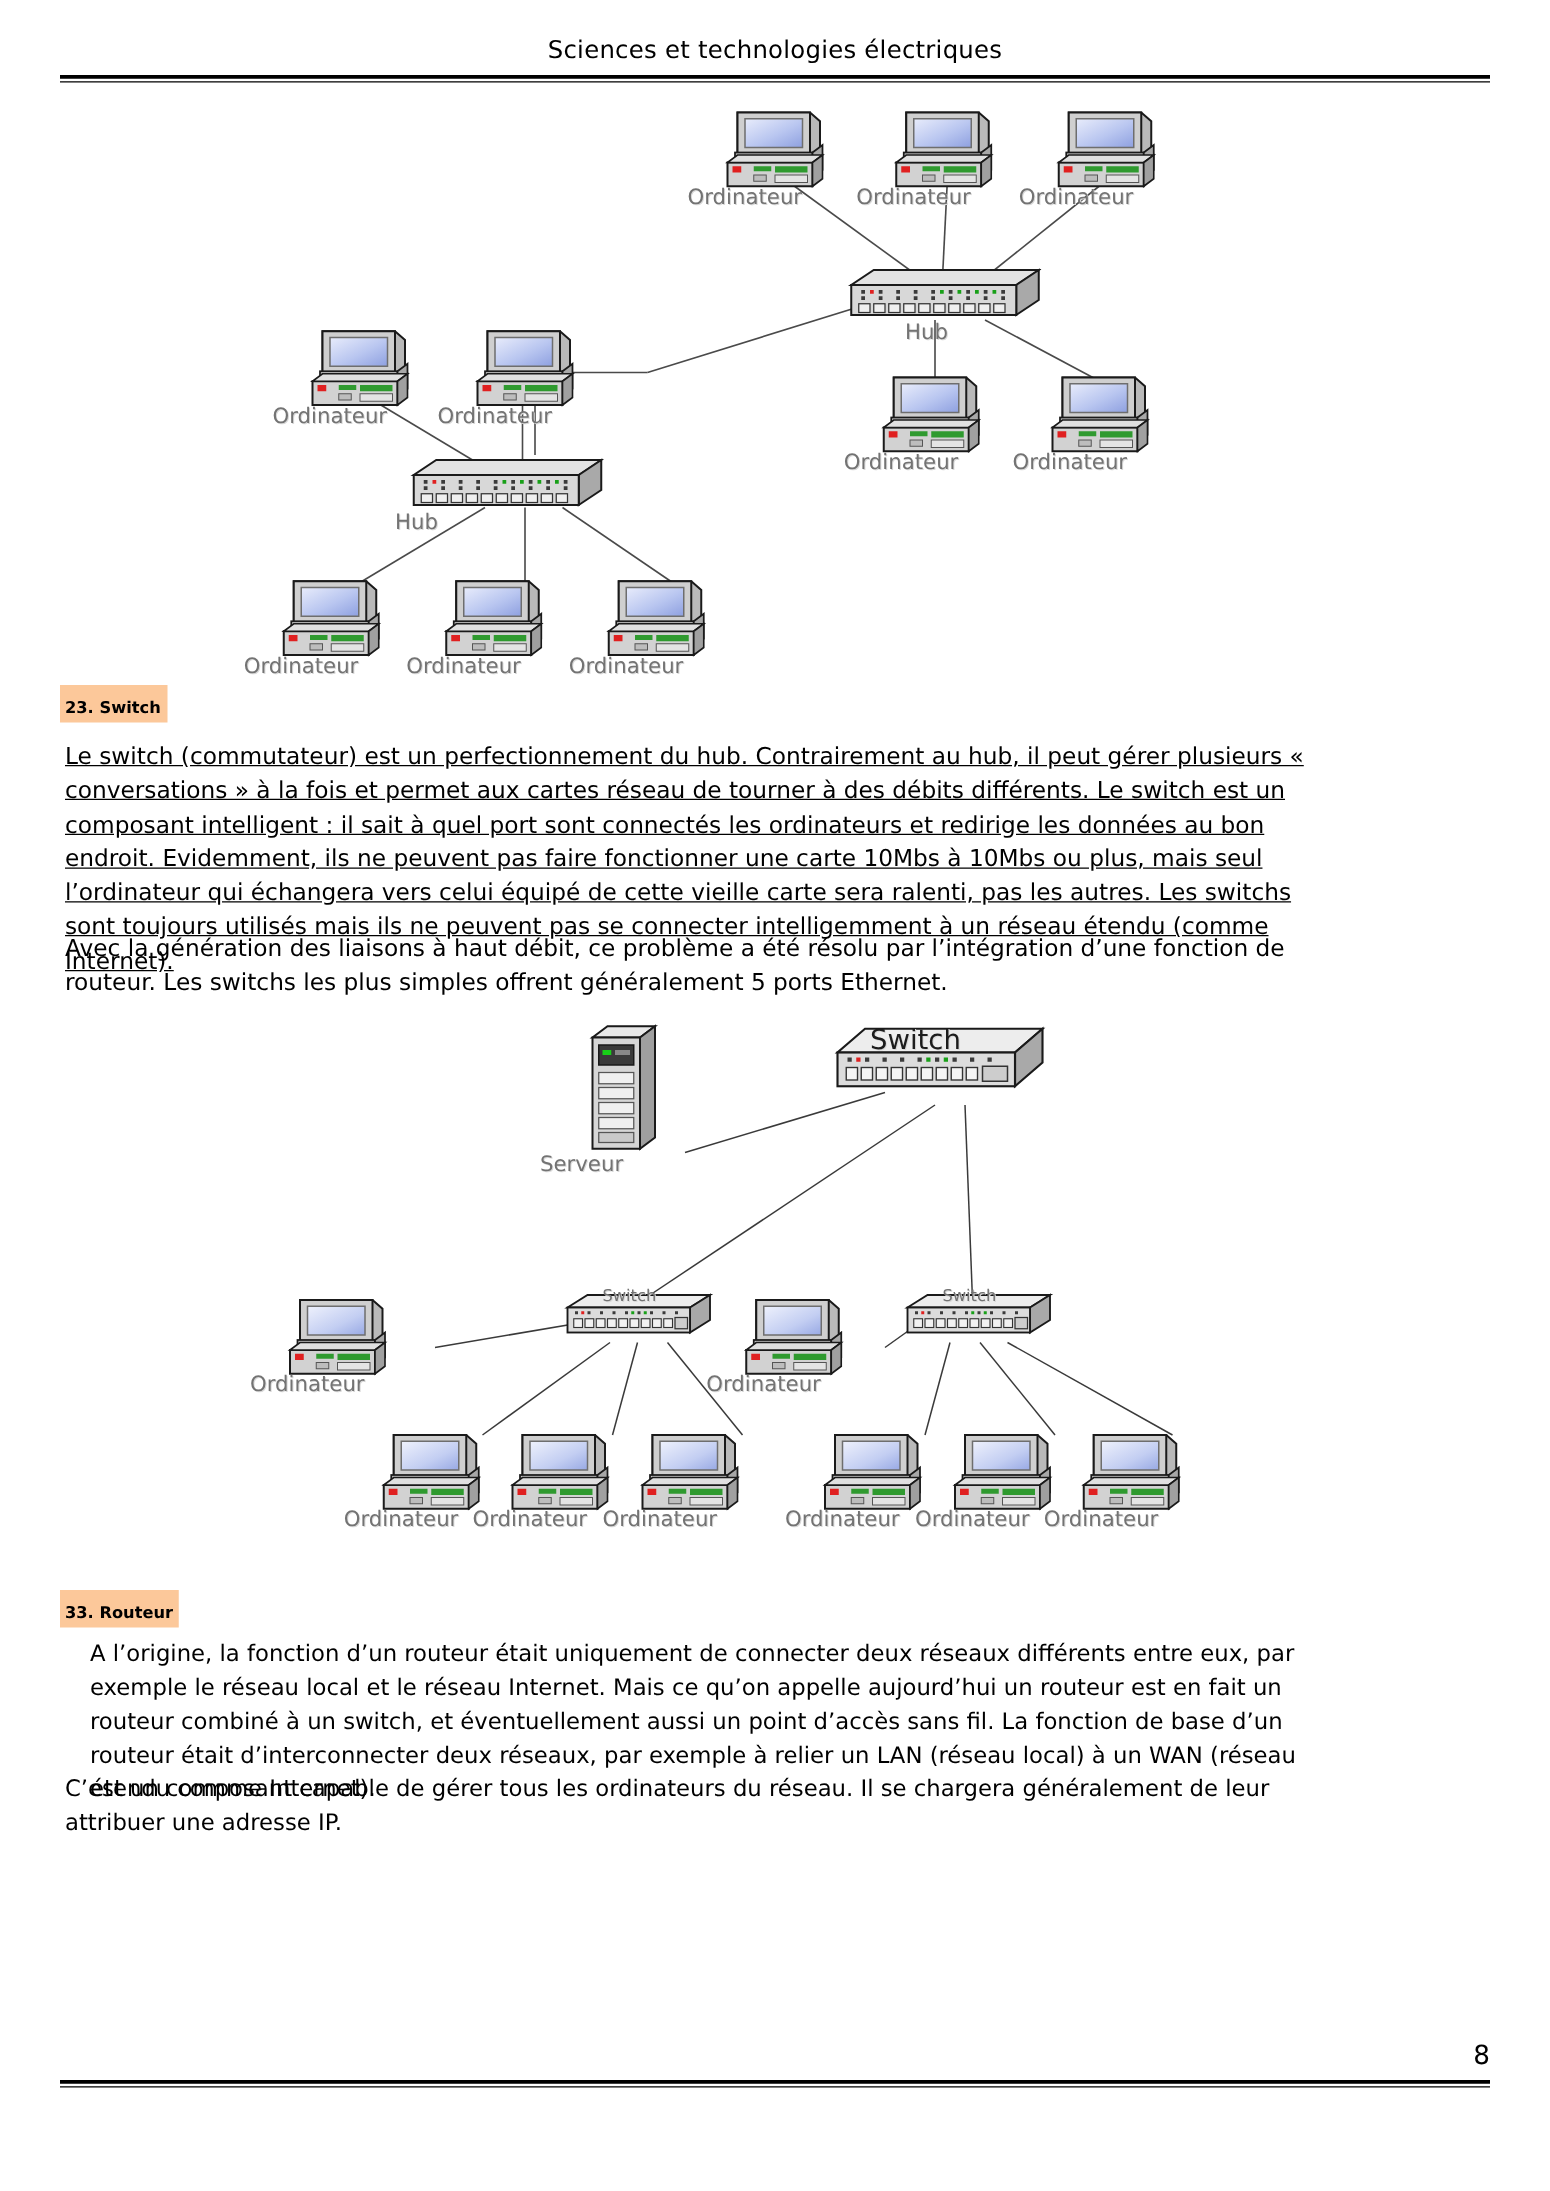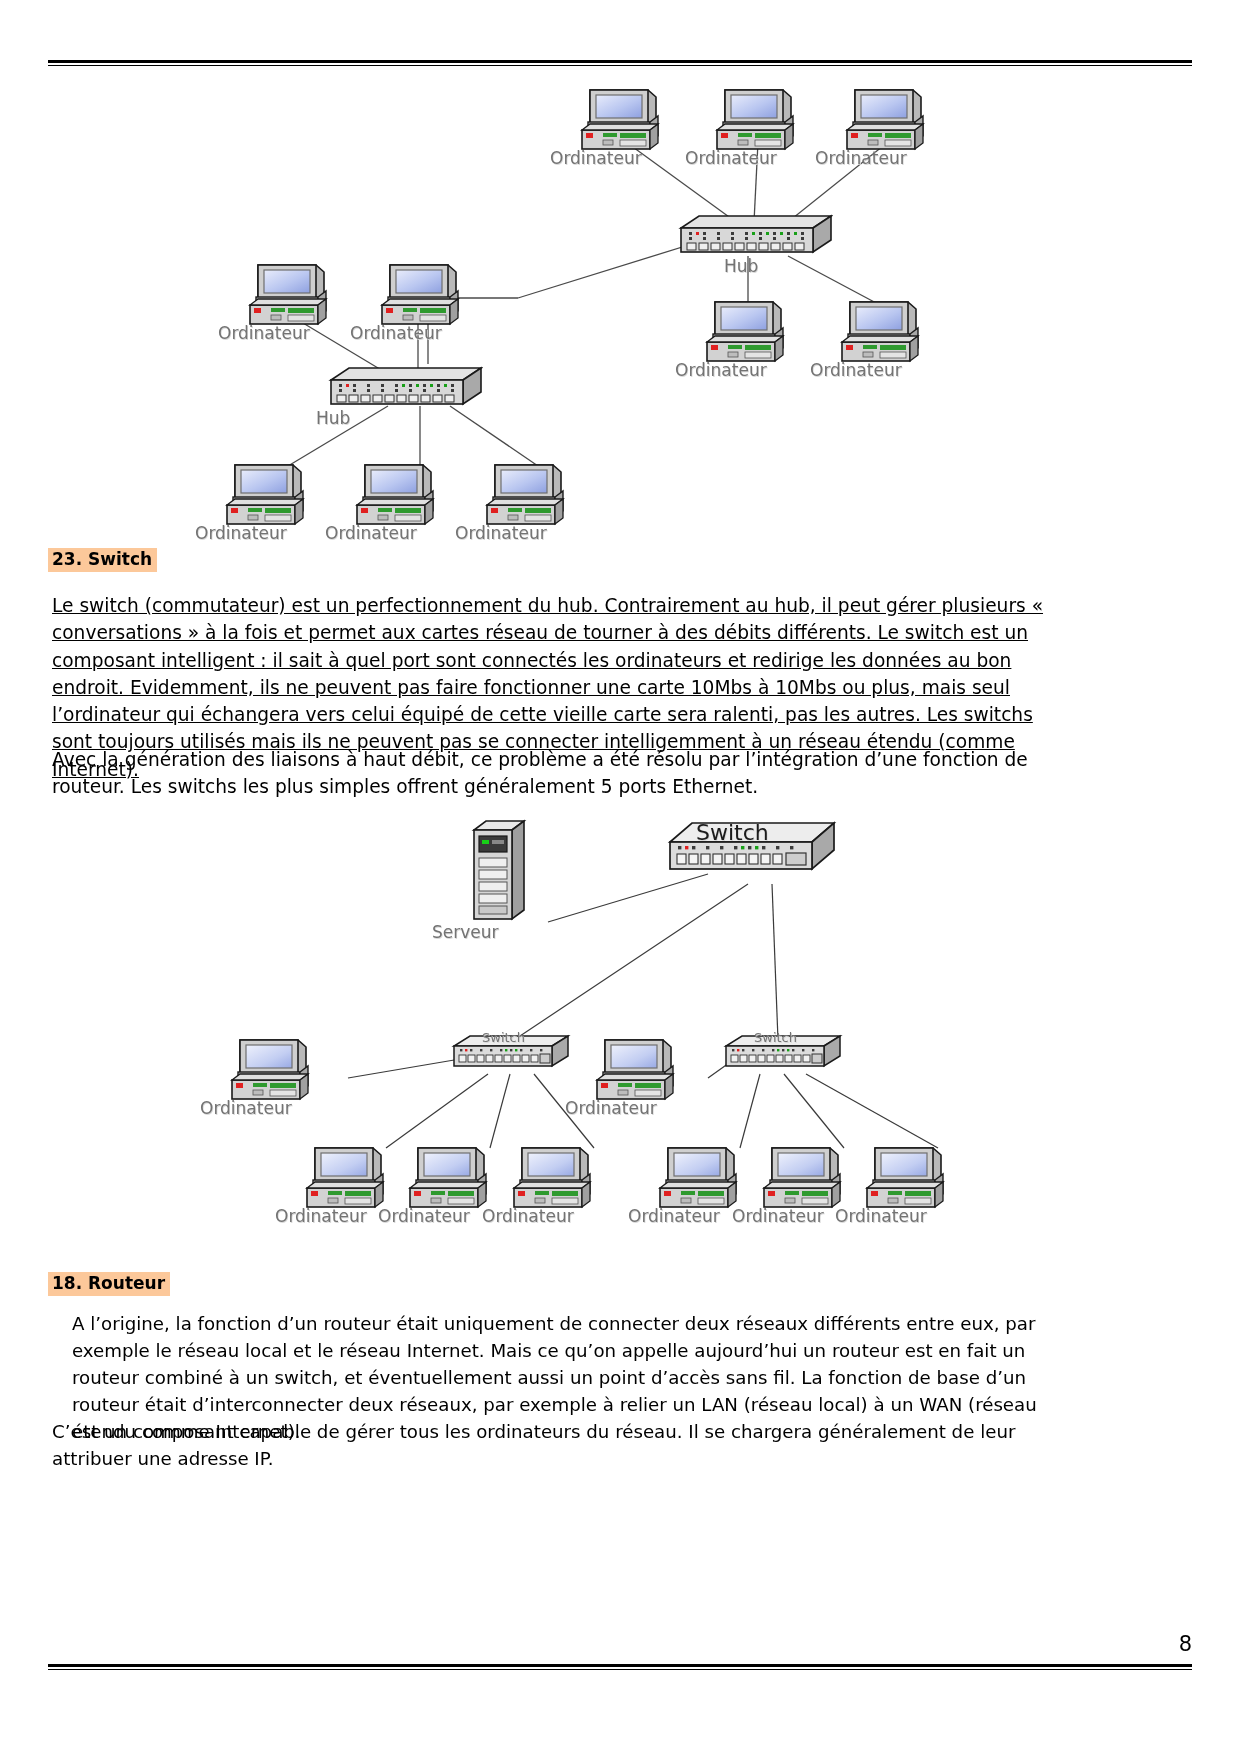--- a/index.html
+++ b/index.html
@@ -12,22 +12,22 @@
 
   
   .header{position:absolute;left:48px;right:48px;top:28px;text-align:center;}
   .header-title{font-size:19.5px;letter-spacing:.2px;}
   .rule-double{position:absolute;left:48px;right:48px;}
   .rule-double .r1{height:2.6px;background:#000;}
   .rule-double .r2{height:1.3px;background:#000;margin-top:2.2px;}
 
   
   .section-heading{
-    position:absolute;font-weight:bold;font-size:17px;
-    background:#fcc89a;padding:2px 5px 3px 4px;line-height:1.12;
+    position:absolute;font-weight:bold;font-size:13px;
+    background:#fcc89a;padding:12px 5px 3px 4px;line-height:1.12;
     white-space:nowrap;
   }
   .para{
     position:absolute;left:52px;width:1006px;
     font-size:18.6px;line-height:27.3px;text-align:left;
   }
   .para p{margin:0;}
 
   
   .footer-text{position:absolute;left:48px;right:48px;top:1630px;text-align:center;font-size:17.5px;}
@@ -42,20 +42,23 @@
     text-shadow:0.8px 0.8px 0 #d9d9d9;white-space:nowrap;
   }
   .dev-caption.sm{font-size:13px;}
   .dev-caption.lg{font-size:22px;color:#1c1c1c;}
 </style>
 </head>
 <body>
 
 <div class="page">
 
+  <div class="header">
+    <div class="header-title">Sciences et technologies électriques</div>
+  </div>
   <div class="rule-double" style="top:60px;">
     <div class="r1"></div>
       <div class="r2"></div>
   </div>
 
   <div class="diagram" style="left:48px;top:74px;width:1144px;height:475px;">
     <svg width="1144" height="475" viewBox="0 0 1144 475">
       <defs>
         <linearGradient id="scr" x1="0" y1="0" x2="1" y2="1">
           <stop offset="0%" stop-color="#e8ecfb"></stop>
@@ -327,21 +330,21 @@
     <div class="dev-caption" style="left:152px;top:286px;">Ordinateur</div>
     <div class="dev-caption" style="left:517px;top:286px;">Ordinateur</div>
     <div class="dev-caption" style="left:227px;top:394px;">Ordinateur</div>
     <div class="dev-caption" style="left:330px;top:394px;">Ordinateur</div>
     <div class="dev-caption" style="left:434px;top:394px;">Ordinateur</div>
     <div class="dev-caption" style="left:580px;top:394px;">Ordinateur</div>
     <div class="dev-caption" style="left:684px;top:394px;">Ordinateur</div>
     <div class="dev-caption" style="left:787px;top:394px;">Ordinateur</div>
   </div>
 
-  <div class="section-heading" style="left:48px;top:1272px;">18. Routeur</div>
+  <div class="section-heading" style="left:48px;top:1272px;">33. Routeur</div>
 
   <div class="para" style="top:1310px;font-size:18.2px;line-height:27px;margin-left:20px;">
     <p>A l’origine, la fonction d’un routeur était uniquement de connecter deux réseaux différents entre eux, par exemple le réseau local et le réseau Internet. Mais ce qu’on appelle aujourd’hui un routeur est en fait un routeur combiné à un switch, et éventuellement aussi un point d’accès sans fil. La fonction de base d’un routeur était d’interconnecter deux réseaux, par exemple à relier un LAN (réseau local) à un WAN (réseau étendu comme Internet).</p>
   </div>
   <div class="para" style="top:1418px;font-size:18.2px;line-height:27px;">
     <p>C’est un composant capable de gérer tous les ordinateurs du réseau. Il se chargera généralement de leur attribuer une adresse IP.</p>
   </div>
 
   <div class="page-number">8</div>
   <div class="rule-double" style="top:1664px;">

